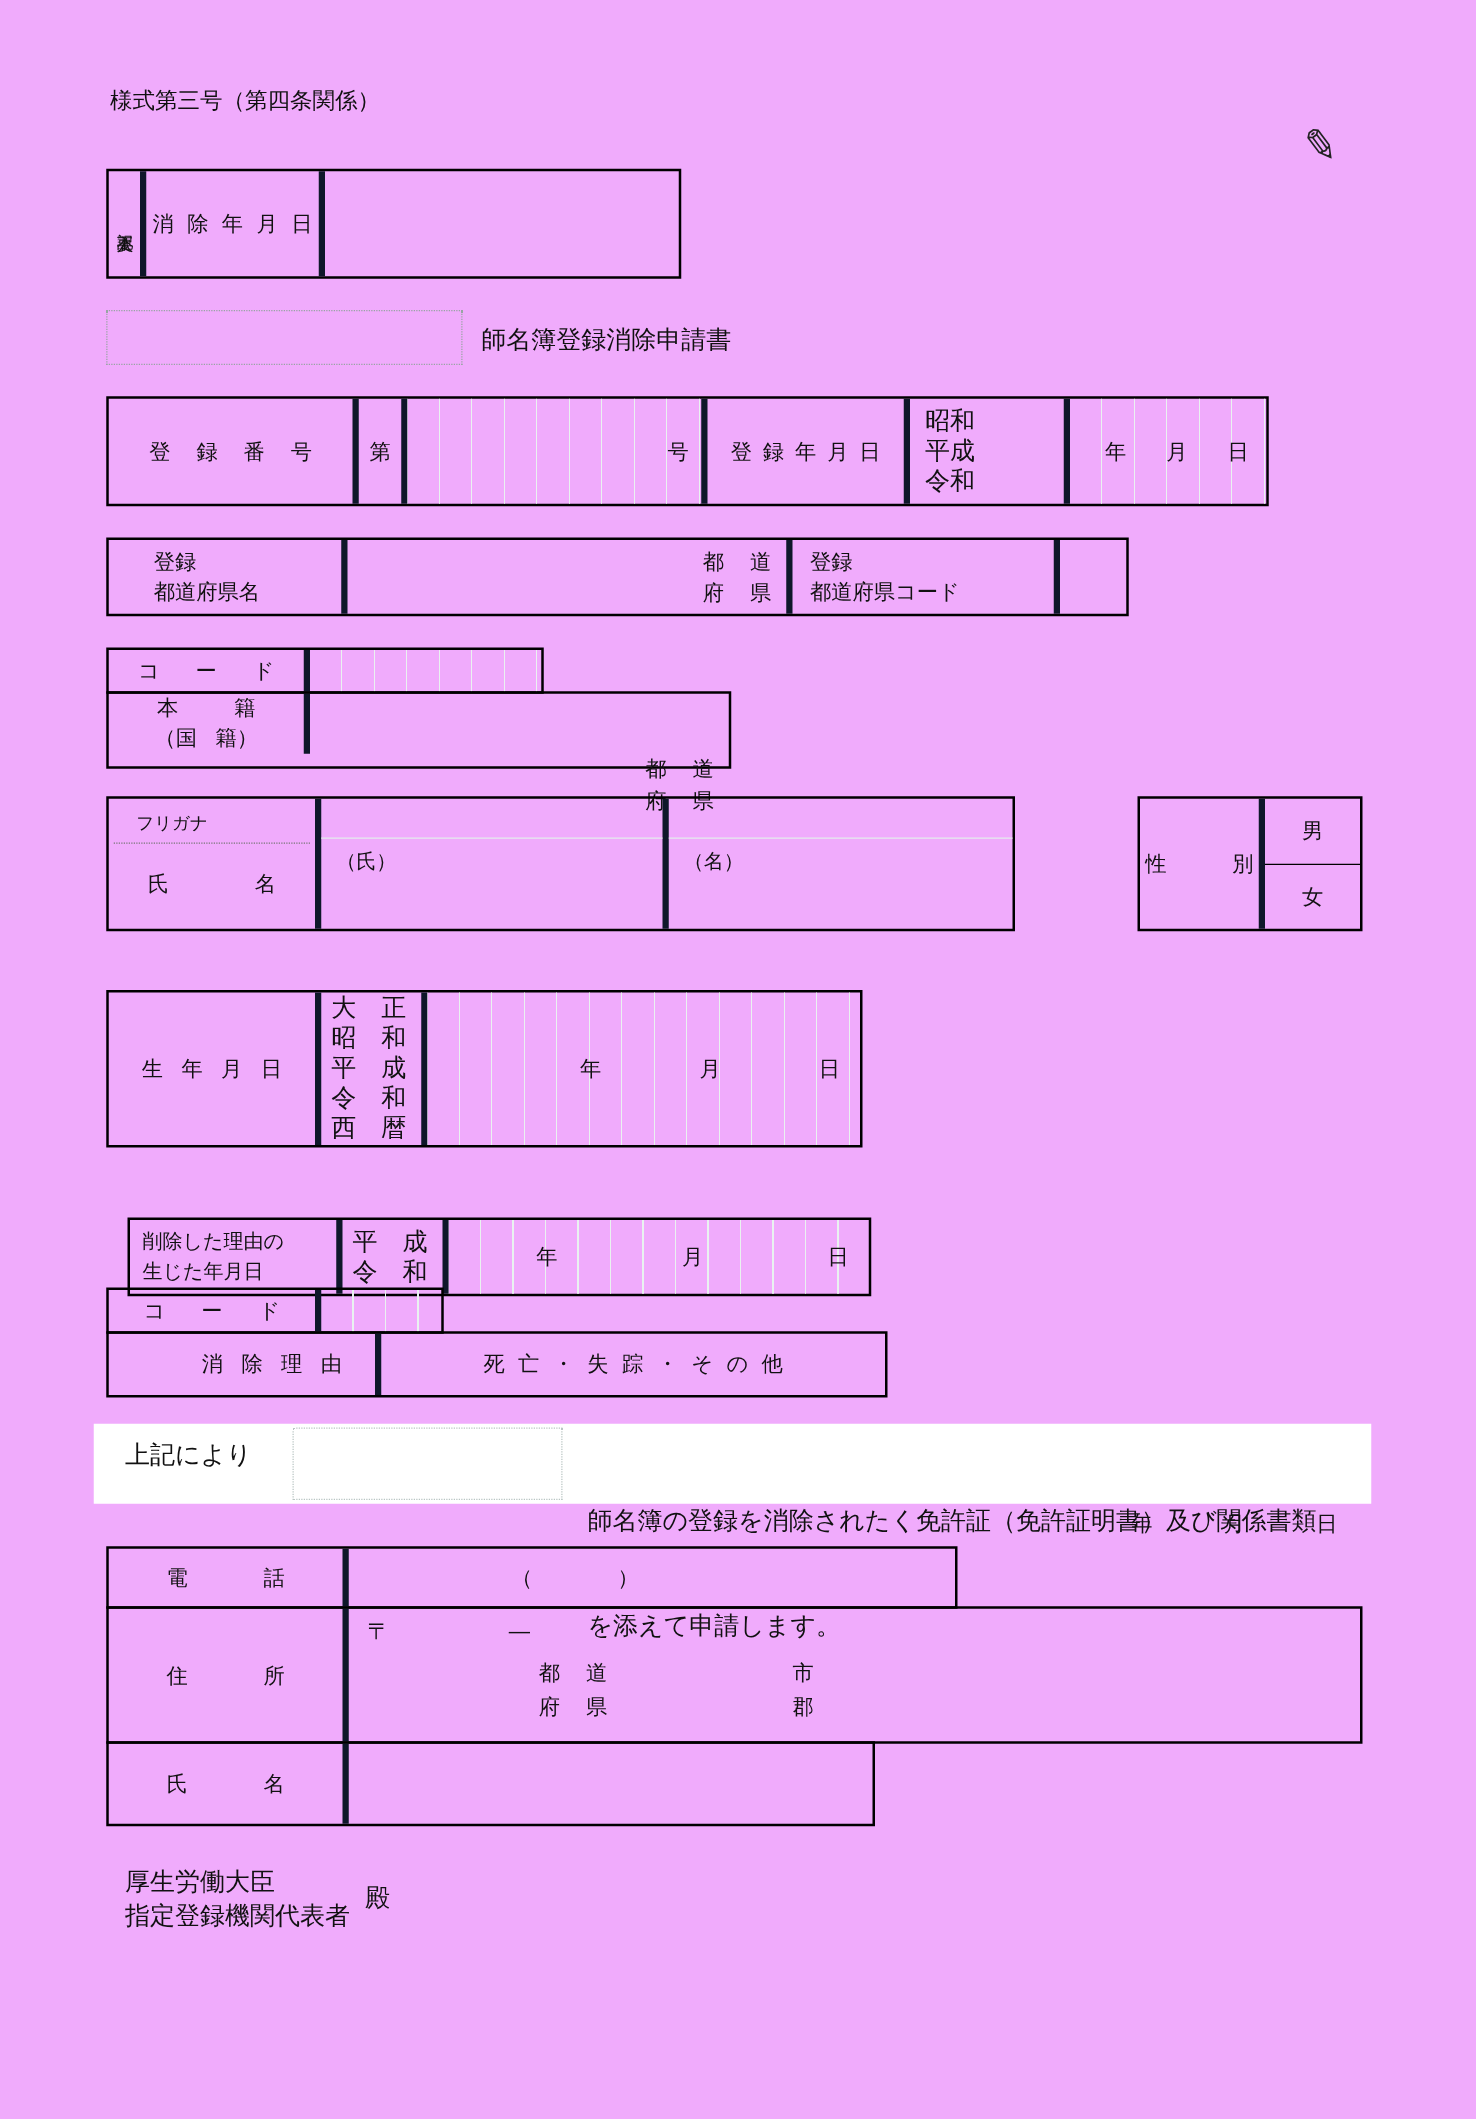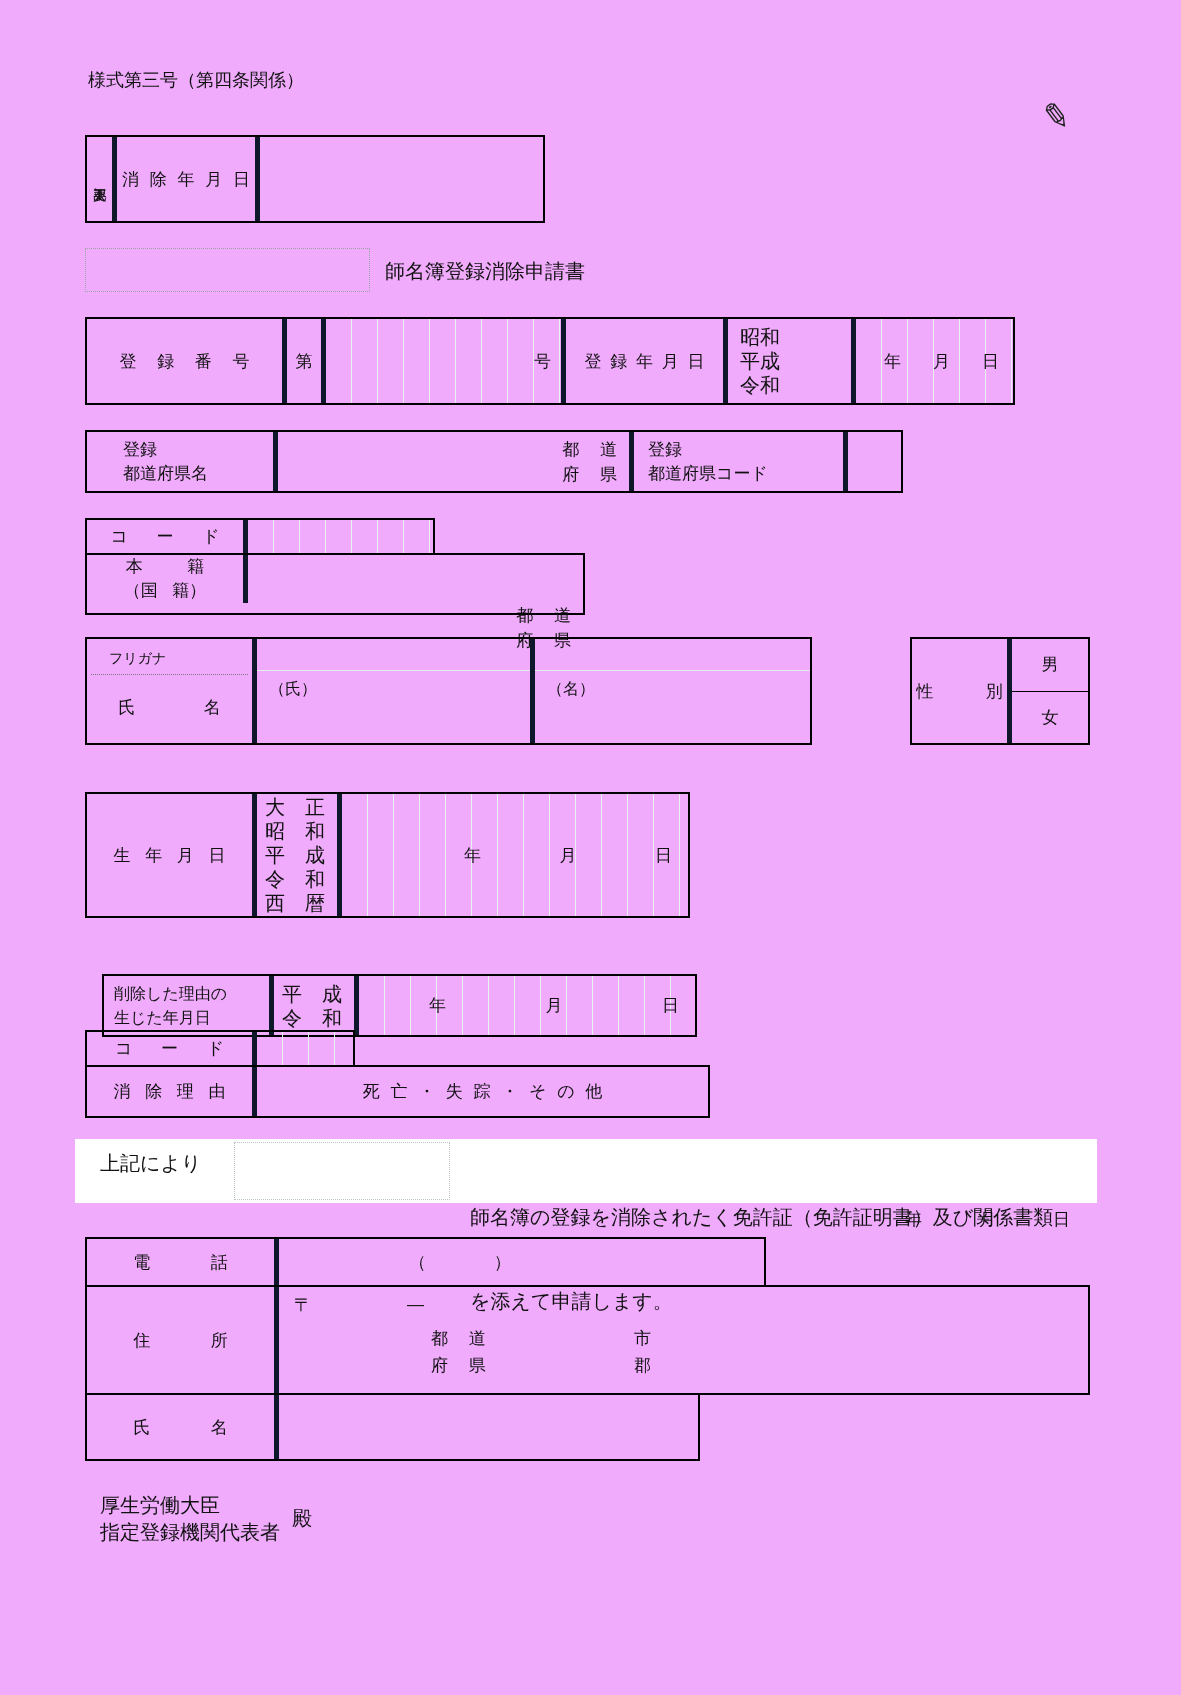--- a/index.html
+++ b/index.html
@@ -160,21 +160,21 @@
       <span>月</span>
       <span>日</span>
     </div>
   </div>
 
   <div class="b" style="left:85px; top:1030px; width:270px; height:37px;">
     <div class="c ws24" style="width:170px;">コ ー ド</div>
     <div class="c guides" style="flex:1;"></div>
   </div>
 
-  <div class="b" style="left:85px; top:1065px; width:625px; height:53px;">
+  <div class="b" style="left:85px; top:1065px; width:625px; height:53px;padding-left:48px;">
     <div class="c ws10" style="width:170px;">消 除 理 由</div>
     <div class="c ws6" style="flex:1;">死 亡 ・ 失 踪 ・ そ の 他</div>
   </div>
 
   <div class="strip" style="left:75px; top:1139px; width:1022px; height:64px;"></div>
   <div class="txt" style="left:100px; top:1150px;">上記により</div>
   <div class="dottedbox" style="left:234px; top:1142px; width:216px; height:58px; border-color:#b9c5c3;"></div>
   <div class="txt" style="left:470px; top:1147px; line-height:28px;">
     <div>師名簿の登録を消除されたく免許証（免許証明書）及び関係書類</div>
     <div>を添えて申請します。</div>

